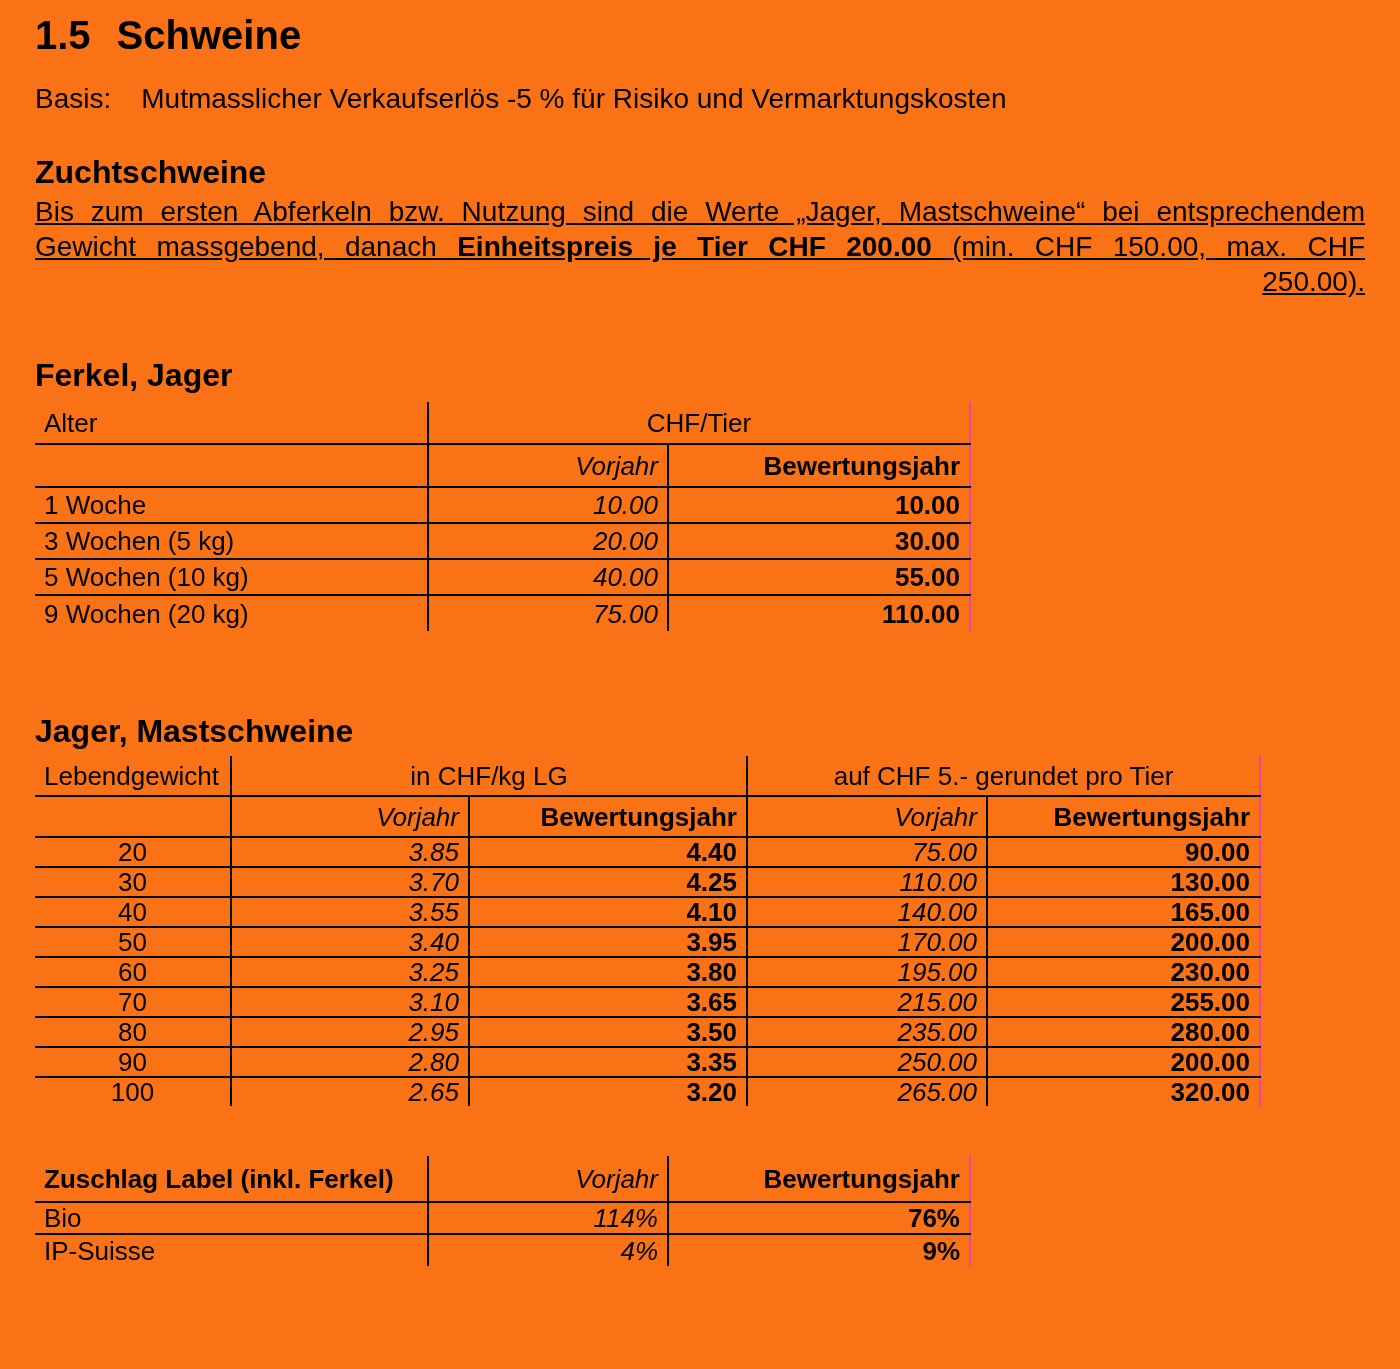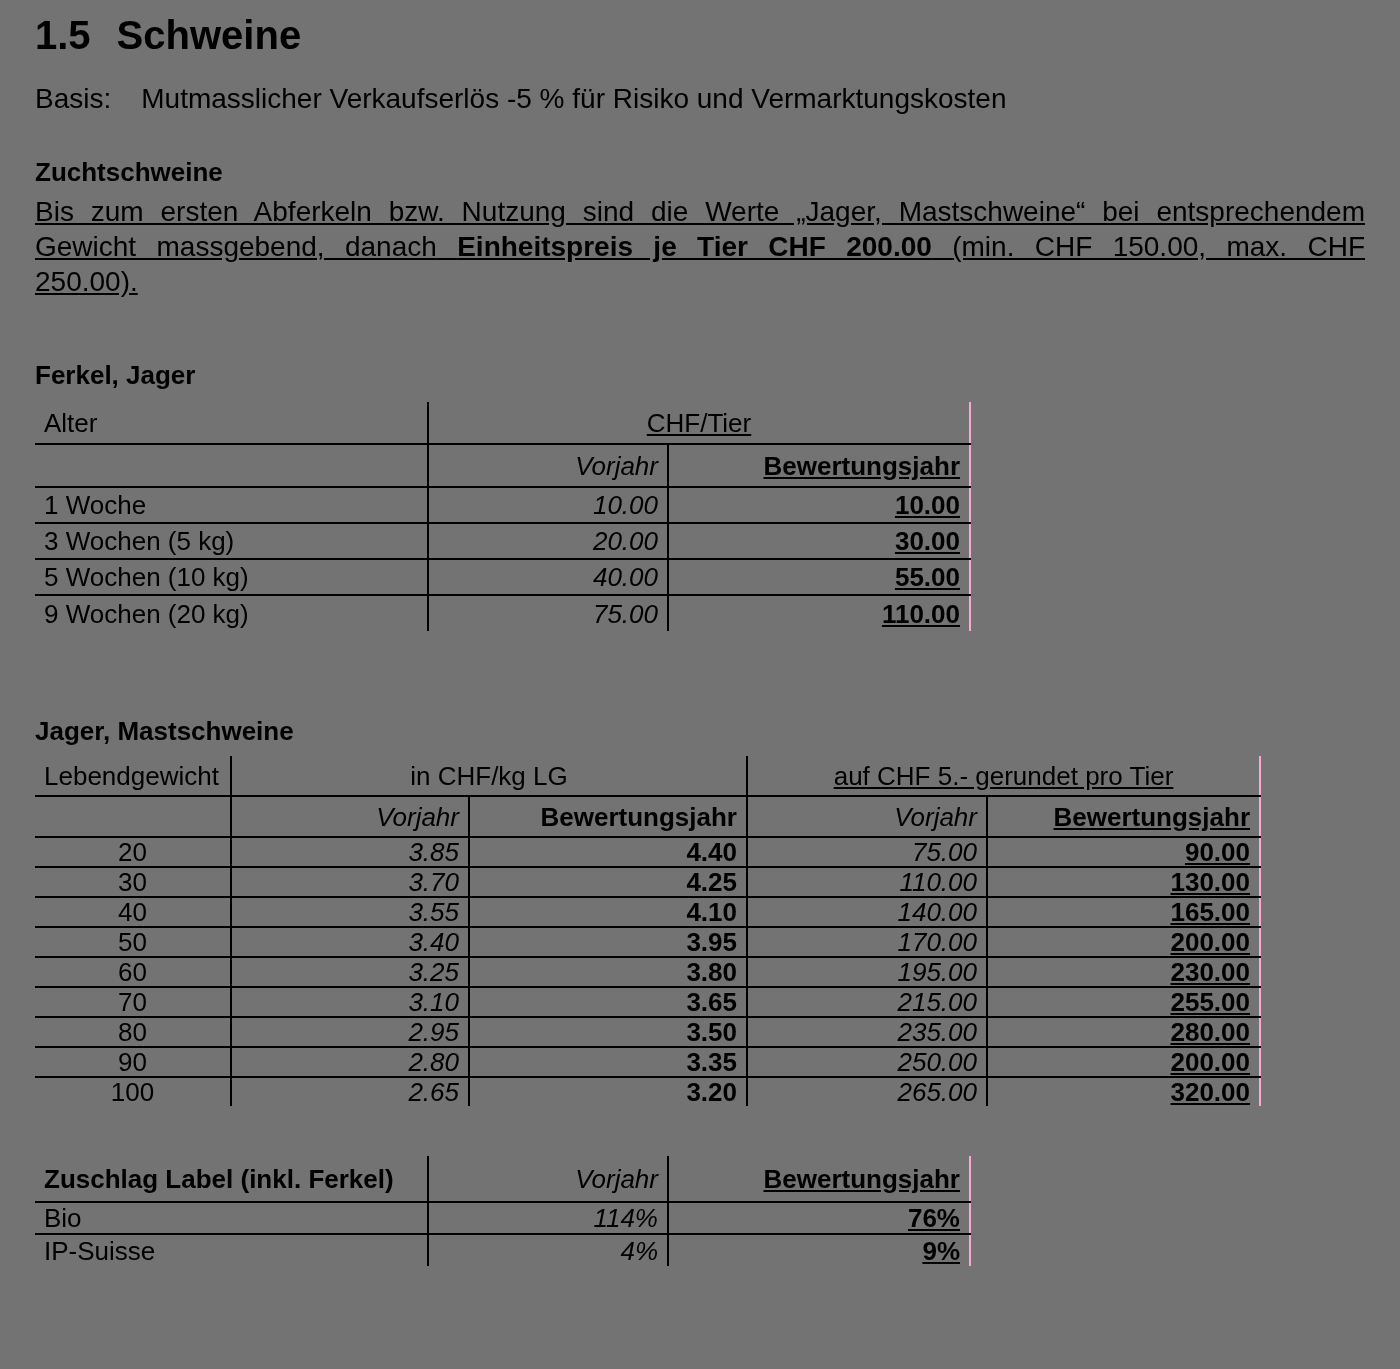--- a/index.html
+++ b/index.html
@@ -1,73 +1,73 @@
 <!DOCTYPE html>
 <html><head>
 <meta charset="utf-8">
 <style>
   * { box-sizing: border-box; }
   html, body { margin: 0; padding: 0; background: #fff; }
   .doc {
     width: 1400px;
     height: 1369px;
-    background: #737373;
+    background: #f97316;
     color: #000000;
     font-family: "Liberation Sans", sans-serif;
     padding: 12px 35px 0 35px;
     overflow: hidden;
   }
   h1 {
     font-size: 40px;
     line-height: 46px;
     font-weight: bold;
     margin: 0 0 24px 0;
   }
   .h1-num { margin-right: 26px; }
   .basis {
     font-size: 28px;
     line-height: 34px;
     margin: 0 0 38px 0;
   }
   .basis-label { margin-right: 30px; }
   h2 {
-    font-size: 26px;
+    font-size: 32px;
     line-height: 36px;
     font-weight: bold;
     margin: 0;
   }
   .h2-zucht { margin-bottom: 4px; }
   .h2-ferkel { margin-bottom: 9px; }
   .h2-jager { margin-bottom: 7px; }
   .para {
     font-size: 28px;
     line-height: 35px;
     width: 1330px;
     margin: 0 0 58px 0;
     text-decoration: underline;
   }
-  .pline { white-space: normal; }
+  .pline { white-space: normal; text-align: right; }
   .pjust { text-align: justify; text-align-last: justify; }
   table {
     border-collapse: collapse;
     table-layout: fixed;
     font-size: 26px;
     line-height: 28px;
   }
   .t1, .t3 { width: 935px; }
   .t1 { margin: 0 0 82px 0; }
   .t2 { width: 1225px; margin: 0 0 50px 0; }
   td {
     padding: 0 9px;
     vertical-align: middle;
     white-space: nowrap;
     overflow: hidden;
   }
   .bl { border-left: 2px solid #000; }
-  .br { border-right: 2px solid #f9a8d4; text-decoration: underline; }
+  .br { border-right: 2px solid #ec4899; }
   tr.hline td { border-bottom: 2px solid #000; }
   .it { font-style: italic; text-align: right; }
   .bd { font-weight: bold; text-align: right; }
   .ctr { text-align: center; }
   .lft { text-align: left; }
   .bold { font-weight: bold; }
   .t1 tr.hdr1 { height: 42px; }
   .t1 tr.hdr2 { height: 43px; }
   .t1 tr.data { height: 36px; }
   .t2 tr.hdr1 { height: 40px; }

